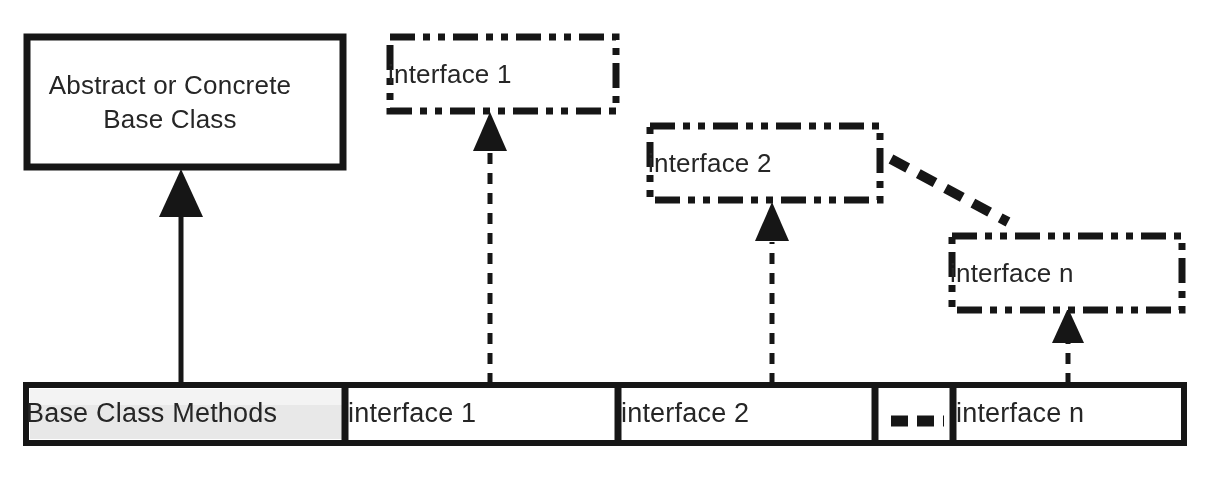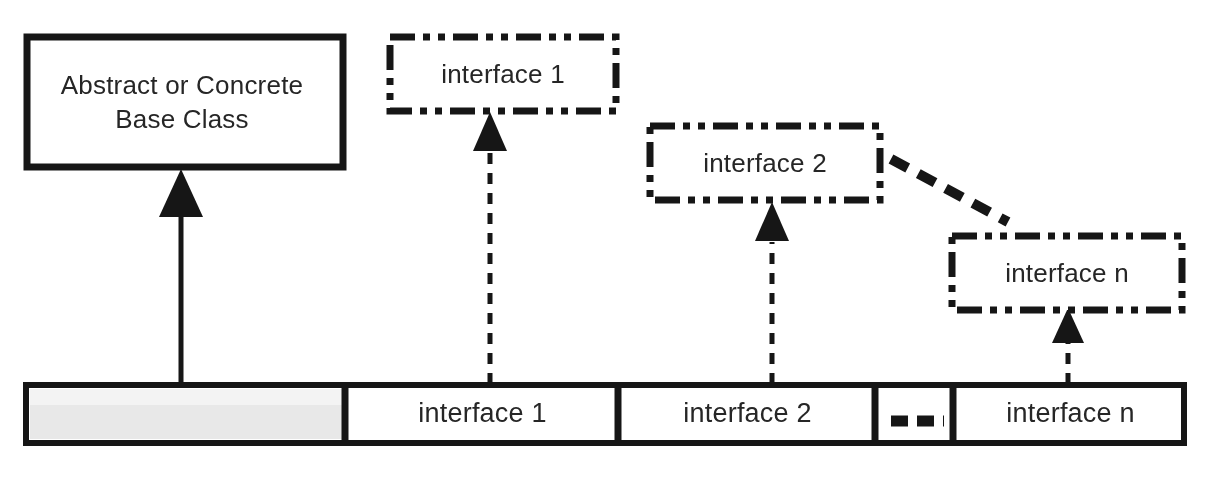--- a/index.html
+++ b/index.html
@@ -19,21 +19,21 @@
     position: absolute;
     left: 0;
     top: 0;
     width: 1224px;
     height: 480px;
   }
   .label {
     position: absolute;
     display: flex;
     align-items: center;
-    justify-content: center;
+    justify-content: flex-start;
     text-align: center;
     color: #262626;
     font-size: 26px;
     line-height: 1.32;
     letter-spacing: 0.2px;
   }
   .label .inner {
     display: block;
   }
   .base-class-label {
@@ -108,20 +108,23 @@
   </div>
 
   <div class="label if2-label">
     <span class="inner">interface 2</span>
   </div>
 
   <div class="label ifn-label">
     <span class="inner">interface n</span>
   </div>
 
+  <div class="label bar-label bar-seg-base">
+    <span class="inner">Base Class Methods</span>
+  </div>
 
   <div class="label bar-label bar-seg-if1">
     <span class="inner">interface 1</span>
   </div>
 
   <div class="label bar-label bar-seg-if2">
     <span class="inner">interface 2</span>
   </div>
 
   <div class="label bar-label bar-seg-ifn">

